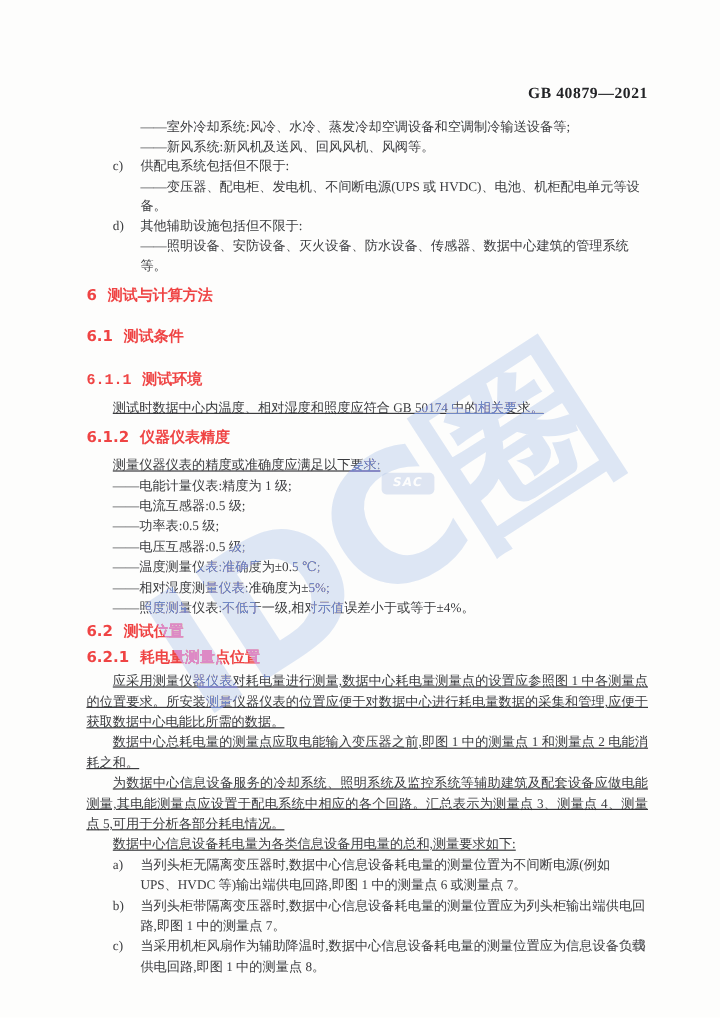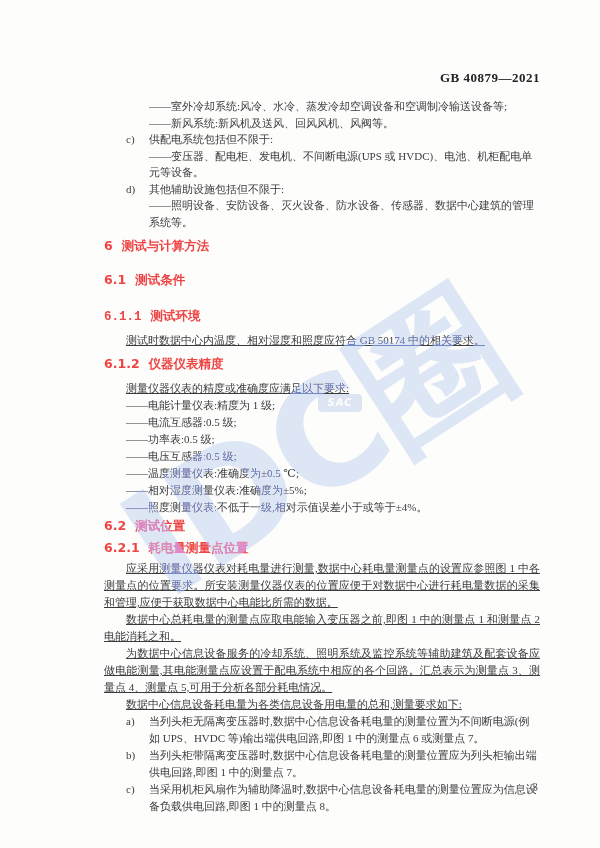--- a/index.html
+++ b/index.html
@@ -5,21 +5,21 @@
   html,body{margin:0;padding:0;}
   body{
     width:600px;height:848px;background:#fdfdfc;overflow:hidden;
     font-family:"Liberation Serif","DejaVu Serif",serif;
     color:#3a3b3e;
     -webkit-font-smoothing:antialiased;
   }
   .page{position:relative;width:600px;height:848px;background:#fdfdfc;}
 
   
-  .doc{position:absolute;inset:0;padding:70px 60px 0 104px;z-index:1;}
+  .doc{position:absolute;inset:0;padding:70px 60px 0 72px;z-index:1;}
   .hdr{
     text-align:right;font-weight:bold;font-size:13px;line-height:16px;
     letter-spacing:.5px;color:#222326;
     font-family:"Liberation Serif","DejaVu Serif",serif;
   }
   .top-list{margin-top:12px;}
   .line{font-size:11px;line-height:16.5px;}
   .body-line{font-size:11px;line-height:17px;}
   .dash2{margin-left:45px;}
   .dash1{margin-left:22px;}

